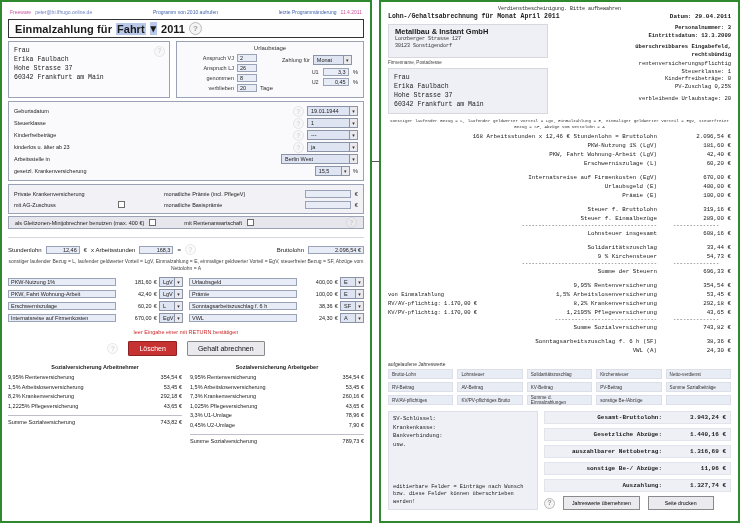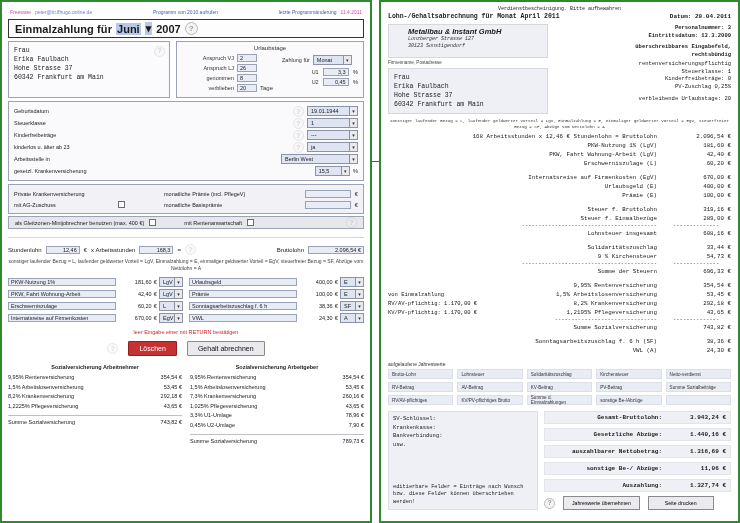--- a/index.html
+++ b/index.html
@@ -131,22 +131,22 @@
     position:absolute; left:379px; top:0; width:361px; height:523px;
     border:2px solid #2f8a2f; background:#ffffff;
     font-family:"Liberation Mono", monospace;
     padding:4px 7px;
   }
   .r-note { text-align:center; font-size:5px; color:#222; }
   .r-head { display:flex; justify-content:space-between; align-items:flex-end;
             font-size:6.5px; font-weight:bold; margin-top:1px; }
   .r-head .dt { font-size:6px; }
   .r-block { display:flex; margin-top:4px; }
-  .r-firm { width:160px; border:1px solid #d7d7de; background:#eef0f5; padding:3px 19px;
-            font-size:6px; line-height:8px;font-style:italic; }
+  .r-firm { width:160px; border:1px solid #d7d7de; background:#eef0f5; padding:3px 6px;
+            font-size:6px; line-height:8px; }
   .r-firm .nm { font-weight:bold; font-family:"Liberation Sans",sans-serif; font-size:7.5px; }
   .r-firm .sub { font-size:5px; line-height:7px; color:#333; }
   .r-meta { flex:1; text-align:right; font-size:5.5px; line-height:7.5px; padding-left:6px; }
   .r-meta .b { font-weight:bold; }
 
   .r-addr { width:160px; border:1px solid #d7d7de; background:#eef0f5;
             padding:4px 5px; font-size:6.5px; line-height:9px; margin-top:3px; }
   .r-right2 { flex:1; text-align:right; font-size:5.5px; line-height:7.5px; padding-left:6px; }
 
   .r-legend { font-size:4.2px; color:#333; text-align:center; margin:4px 0 2px 0; line-height:6px;}
@@ -201,23 +201,23 @@
         <span class="tb-blue">Programm von 2010 aufrufen</span>
       </div>
       <div class="grp">
         <span class="tb-blue">letzte Programmänderung</span>
         <span class="tb-pink">11.4.2011</span>
       </div>
     </div>
 
     <div class="titlebox">
       <span class="t">Einmalzahlung für</span>
-      <span class="sel">Juni</span>
+      <span class="sel">Fahrt</span>
       <span class="sel">▾</span>
-      <span class="yr">2007</span>
+      <span class="yr">2011</span>
       <span class="help big">?</span>
     </div>
 
     <div class="row-top">
       <div class="addrbox">
         <span class="help ghost">?</span>
         <div>Frau</div>
         <div>Erika Faulbach</div>
         <div>Hohe Strasse 37</div>
         <div>60342 Frankfurt am Main</div>

